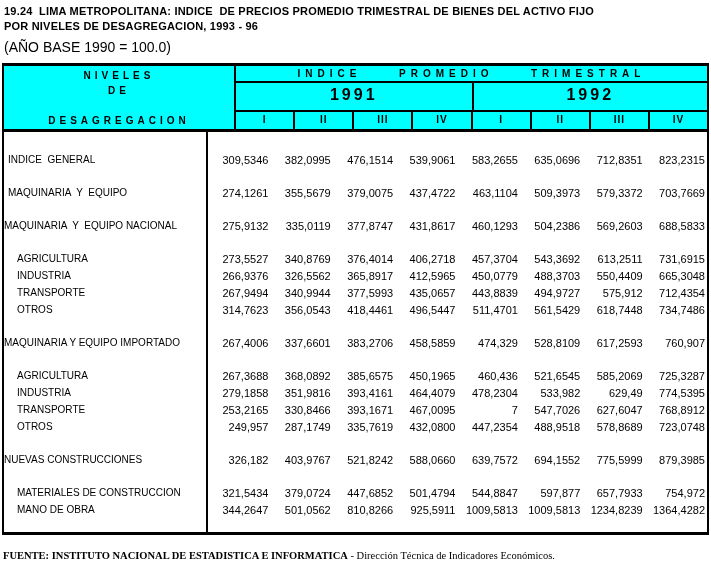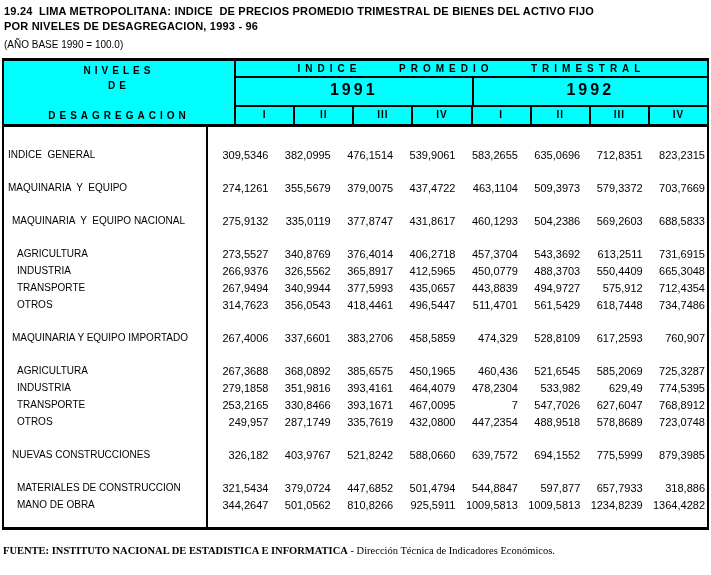--- a/index.html
+++ b/index.html
@@ -10,21 +10,21 @@
     color:#000;
     overflow:hidden;
   }
   .page { position:relative; width:711px; height:575px; }
 
   .title-block { padding:4px 0 0 4px; }
   .title-line {
     font-weight:bold; font-size:11px; line-height:15px;
     white-space:pre; letter-spacing:0.2px;
   }
-  .base-note { margin-top:5px; font-size:10px; white-space:pre; }
+  .base-note { margin-top:5px; font-size:14px; white-space:pre; }
 
   .stat-table {
     margin-top:8px; margin-left:2px;
     width:707px;
     border-left:2px solid #000; border-right:2px solid #000;
     border-top:3px solid #000; border-bottom:3px solid #000;
   }
 
   
   .thead {
@@ -63,21 +63,21 @@
   
   .tbody { position:relative; padding-top:19px; padding-bottom:14px; }
   .vline { position:absolute; left:202px; top:0; bottom:0; width:2px; background:#000; }
   .trow {
     display:grid; grid-template-columns:204px repeat(8, 1fr);
     height:17px; align-items:center;
   }
   .trow.break { margin-top:16px; }
   .lbl { font-size:10px; white-space:pre; }
   .ind0 { padding-left:4px; }
-  .ind1 { padding-left:8px; }
+  .ind1 { padding-left:0; }
   .ind2 { padding-left:13px; }
   .val { font-size:11px; text-align:right; padding-right:2px; white-space:pre; }
 
   
   .footer {
     margin-top:15px; margin-left:3px;
     font-family:"Liberation Serif", serif; font-size:10.5px;
   }
   .footer .src-bold { font-weight:bold; }
 </style>
@@ -266,21 +266,21 @@
         </div>
         <div class="trow break">
           <div class="lbl ind2">MATERIALES DE CONSTRUCCION</div>
           <div class="val">321,5434</div>
           <div class="val">379,0724</div>
           <div class="val">447,6852</div>
           <div class="val">501,4794</div>
           <div class="val">544,8847</div>
           <div class="val">597,877</div>
           <div class="val">657,7933</div>
-          <div class="val">318,886</div>
+          <div class="val">754,972</div>
         </div>
         <div class="trow">
           <div class="lbl ind2">MANO DE OBRA</div>
           <div class="val">344,2647</div>
           <div class="val">501,0562</div>
           <div class="val">810,8266</div>
           <div class="val">925,5911</div>
           <div class="val">1009,5813</div>
           <div class="val">1009,5813</div>
           <div class="val">1234,8239</div>

